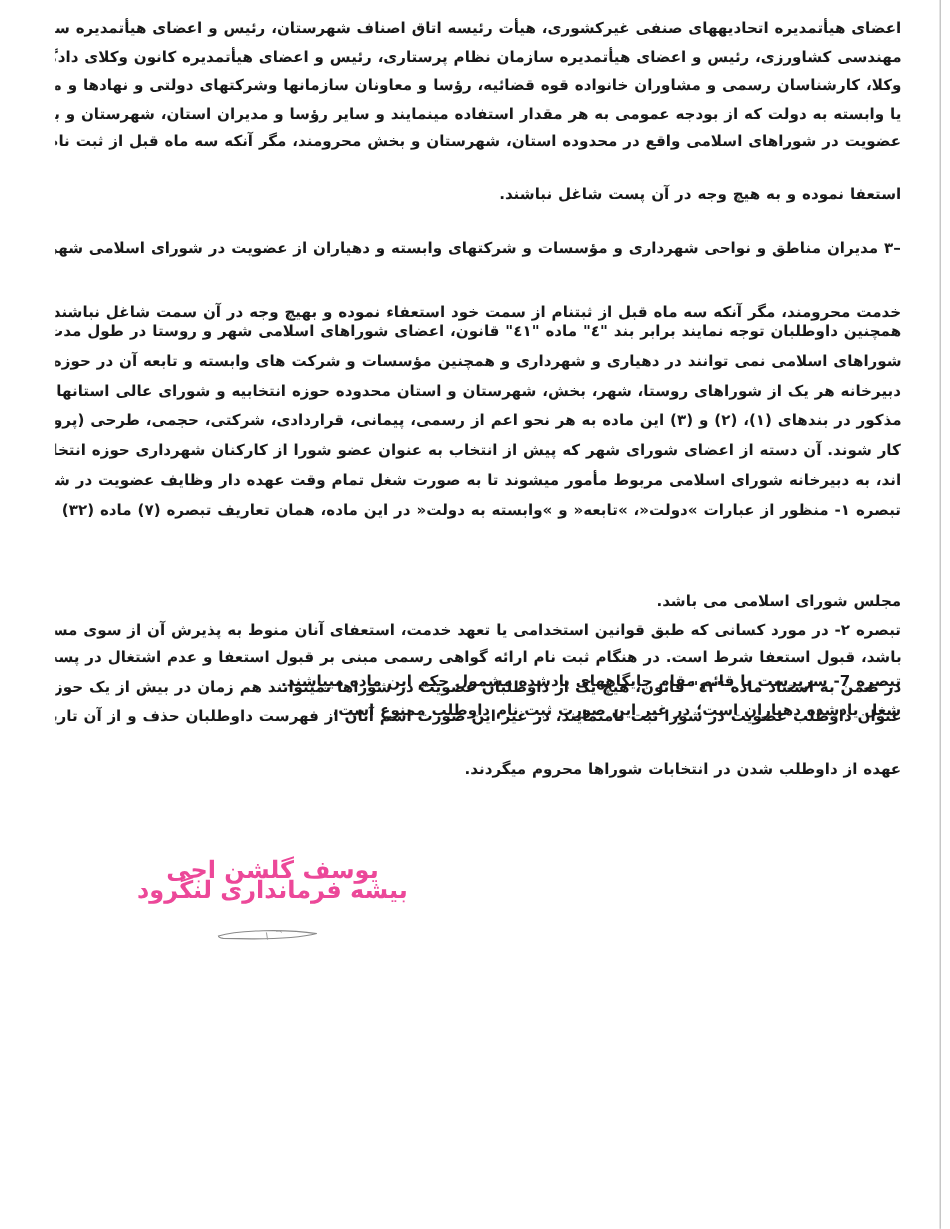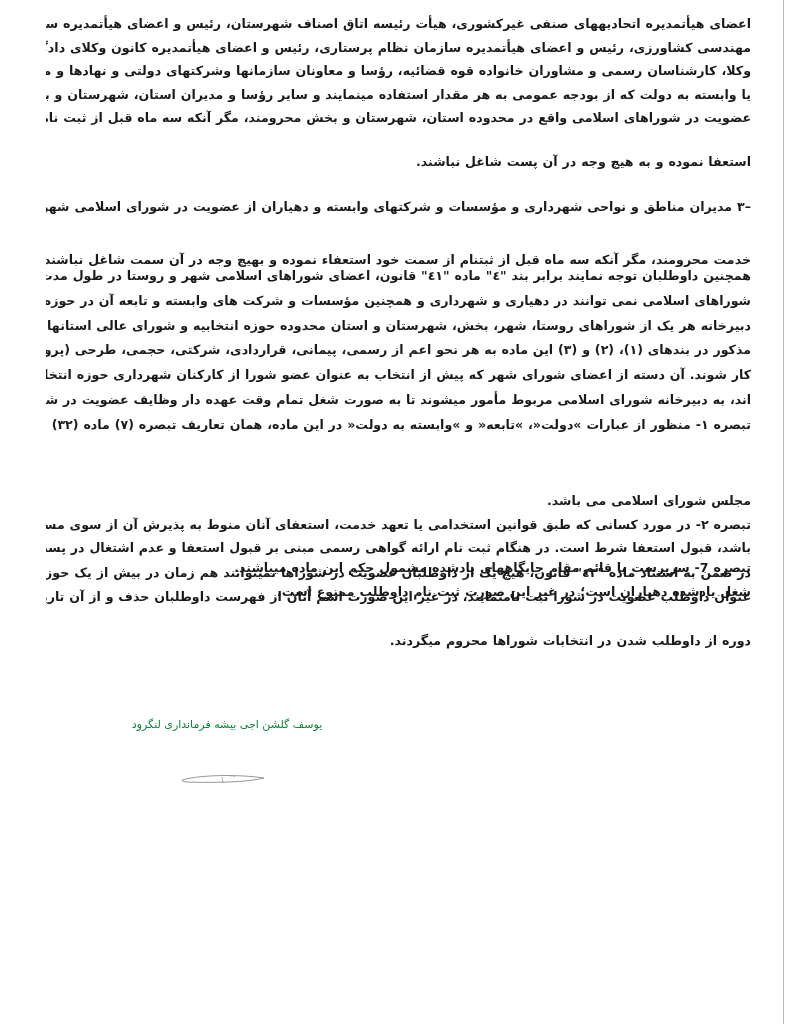--- a/index.html
+++ b/index.html
@@ -65,24 +65,24 @@
     #p6 { top: 561px; line-height: 24px; }
     #p6 .line { height: 24px; }
 
     .signature-block {
       position: absolute;
       left: 112px;
       top: 717px;
       width: 230px;
       direction: rtl;
       text-align: center;
-      font-size: 11px;
-      font-weight: normal;
+      font-size: 20px;
+      font-weight: bold;
       line-height: 16px;
-      color: #15803d;
+      color: #ec4899;
     }
     .signature-mark {
       position: absolute;
       left: 178px;
       top: 766px;
       width: 90px;
       height: 30px;
     }
   </style>
 </head>
@@ -121,21 +121,21 @@
     <span class="line last">شغل یادشده دهیاران است؛ در غیر این صورت ثبت نام داوطلب ممنوع است.</span>
   </div>
 
   <div class="text-block" id="p5">
     <span class="line last">تبصره 7- سرپرست یا قائم مقام جایگاههای یادشده مشمول حکم این ماده میباشند.</span>
   </div>
 
   <div class="text-block" id="p6">
     <span class="line">در ضمن به استناد ماده "٤٣" قانون، هیچ یک از داوطلبان عضویت در شوراها نمیتوانند هم زمان در بیش از یک حوزه انتخابیه به</span>
     <span class="line">عنوان داوطلب عضویت در شورا ثبت نامنمایند، در غیر این صورت اسم آنان از فهرست داوطلبان حذف و از آن تاریخ تا پایان همان</span>
-    <span class="line last">دوره از داوطلب شدن در انتخابات شوراها محروم میگردند.</span>
+    <span class="line last">عهده از داوطلب شدن در انتخابات شوراها محروم میگردند.</span>
   </div>
 
   <div class="signature-block">
     <div>یوسف گلشن اجی بیشه فرمانداری لنگرود</div>
   </div>
 
   <svg class="signature-mark" viewBox="0 0 90 30">
     <path d="M4 14 C 20 9, 60 8, 86 12 C 70 16, 40 17, 8 16 C 5 15.5, 4 15, 4 14 Z" fill="none" stroke="#8a8a8a" stroke-width="0.9"></path>
     <path d="M44 11 L 45 17" stroke="#9a9a9a" stroke-width="0.8"></path>
     <path d="M52 10 Q 55 9 57 11" fill="none" stroke="#9a9a9a" stroke-width="0.7"></path>

